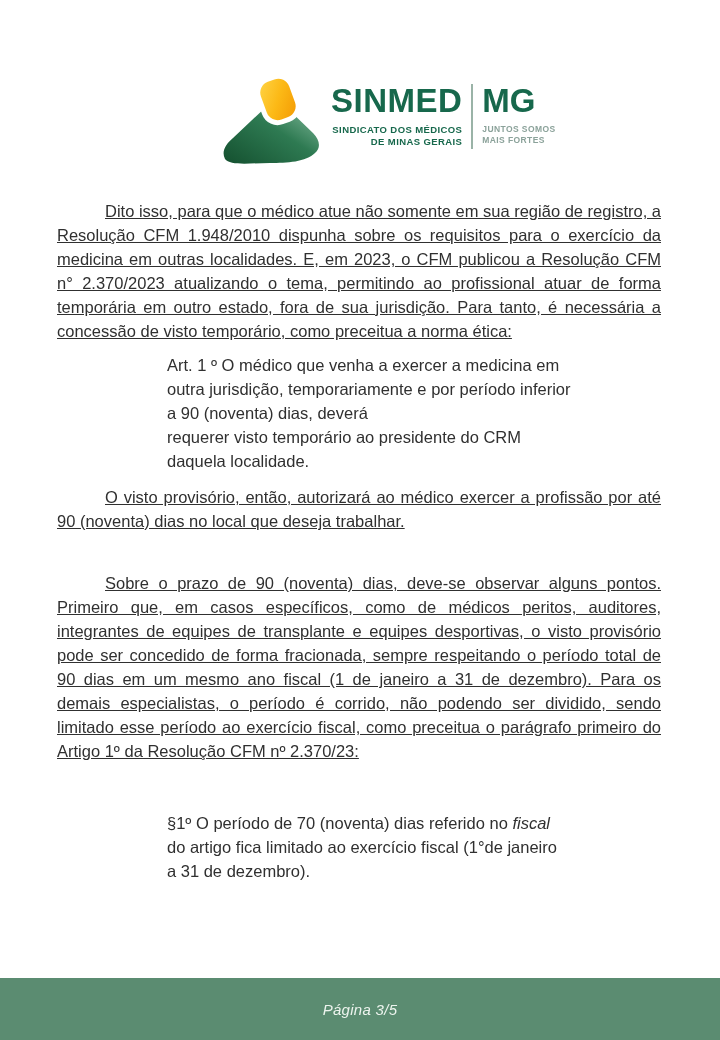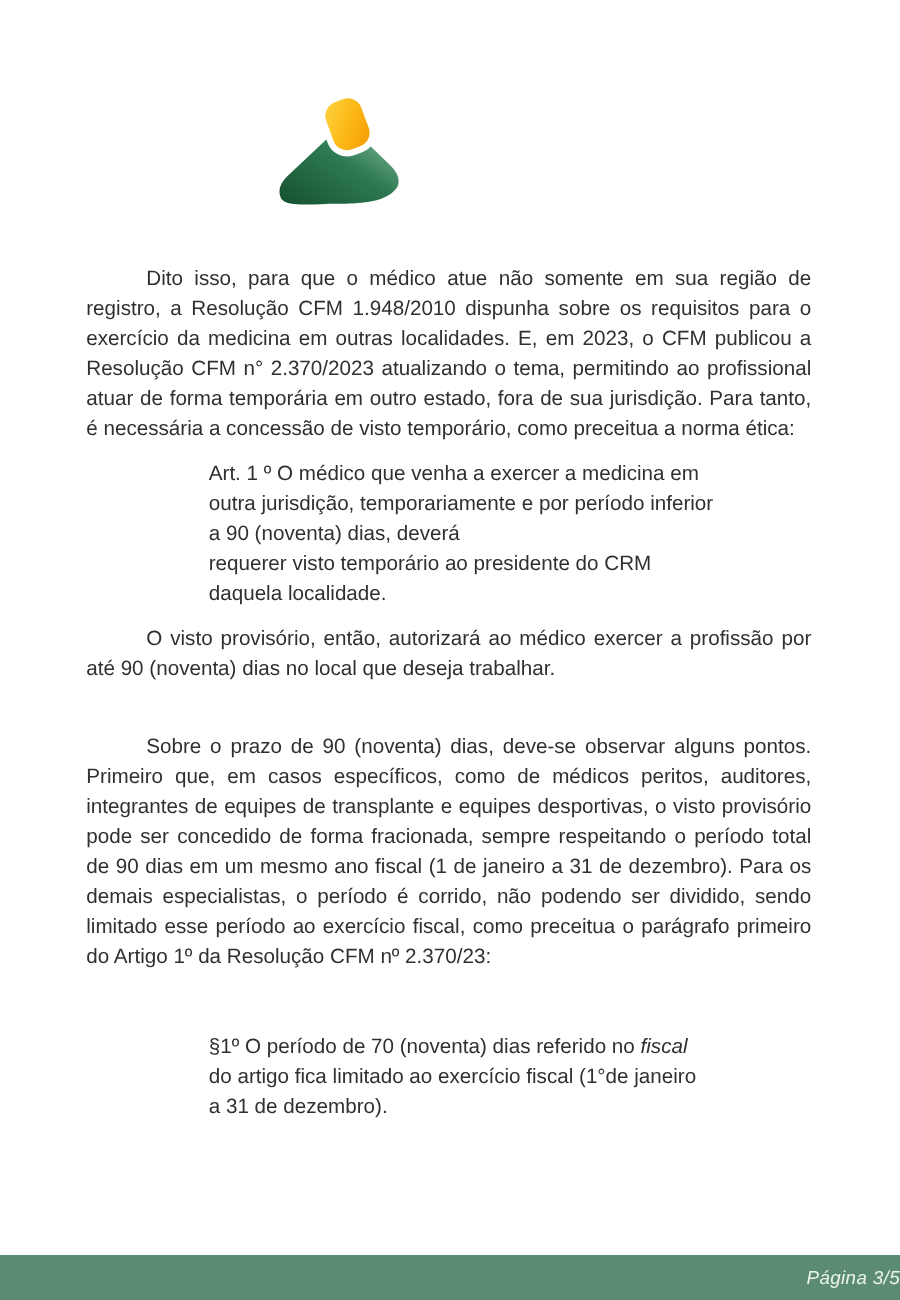--- a/index.html
+++ b/index.html
@@ -39,36 +39,36 @@
     margin-top:7px; font-size:8.5px; font-weight:bold; color:#8ba29a;
     white-space:pre-line; line-height:1.35; letter-spacing:0.4px;
   }
 
   
   .content {
     position:absolute; top:199px; left:57px; width:604px;
     font-size:16.5px; line-height:24px;
   }
   .para {
-    margin:12px; text-align:justify; text-indent:48px;
+    margin:0; text-align:justify; text-indent:48px;text-decoration:underline;
   }
   .para + .para { margin-top:12px; }
   .para.spaced { margin-top:38px; }
   .quote {
     margin:10px 0 12px 110px; width:406px;
     text-align:left; white-space:pre-line;
   }
   .quote.second { margin-top:48px; width:400px; white-space:normal; }
   .quote .caput { font-style:italic; }
 
   
   .footer {
-    position:absolute; left:0; bottom:0; width:720px; height:36px;
+    position:absolute; left:0; bottom:0; width:720px; height:62px;
     background:#5b8c71;
-    display:flex; align-items:center; justify-content:flex-end;
+    display:flex; align-items:center; justify-content:center;
   }
   .footer-text {
     font-style:italic; color:#edf4ee; font-size:15px; letter-spacing:0.3px;
   }
 </style>
 </head>
 <body>
 
 <div class="page">
 
@@ -86,20 +86,33 @@
             <stop offset="0.5" stop-color="#fcb916"></stop>
             <stop offset="1" stop-color="#f29500"></stop>
           </linearGradient>
         </defs>
         <path d="M4 86 C0 78 5 71 12 65 L46 33 C52 27 59 27 64 33 L92 60 C99 67 100 75 94 80 C85 89 66 90 49 90 C30 90 9 93 4 86 Z" fill="url(#mg)"></path>
         <g transform="rotate(-20 57 28)">
           <rect x="40" y="4" width="35" height="45" rx="14" fill="url(#sg)" stroke="#ffffff" stroke-width="5"></rect>
         </g>
       </svg>
     </div>
+    <div class="logo-text">
+      <div class="brand-col">
+        <div class="brand-name">SINMED</div>
+        <div class="brand-subtitle">SINDICATO DOS MÉDICOS
+DE MINAS GERAIS</div>
+      </div>
+      <div class="brand-sep"></div>
+      <div class="region-col">
+        <div class="region-name">MG</div>
+        <div class="region-tagline">JUNTOS SOMOS
+MAIS FORTES</div>
+      </div>
+    </div>
   </div>
 
   <div class="content">
     <p class="para">Dito isso, para que o médico atue não somente em sua região de registro, a Resolução CFM 1.948/2010 dispunha sobre os requisitos para o exercício da medicina em outras localidades. E, em 2023, o CFM publicou a Resolução CFM n° 2.370/2023 atualizando o tema, permitindo ao profissional atuar de forma temporária em outro estado, fora de sua jurisdição. Para tanto, é necessária a concessão de visto temporário, como preceitua a norma ética:</p>
     <div class="quote">Art. 1 º O médico que venha a exercer a medicina em outra jurisdição, temporariamente e por período inferior a 90 (noventa) dias, deverá
 requerer visto temporário ao presidente do CRM daquela localidade.</div>
     <p class="para">O visto provisório, então, autorizará ao médico exercer a profissão por até 90 (noventa) dias no local que deseja trabalhar.</p>
     <p class="para spaced">Sobre o prazo de 90 (noventa) dias, deve-se observar alguns pontos. Primeiro que, em casos específicos, como de médicos peritos, auditores, integrantes de equipes de transplante e equipes desportivas, o visto provisório pode ser concedido de forma fracionada, sempre respeitando o período total de 90 dias em um mesmo ano fiscal (1 de janeiro a 31 de dezembro). Para os demais especialistas, o período é corrido, não podendo ser dividido, sendo limitado esse período ao exercício fiscal, como preceitua o parágrafo primeiro do Artigo 1º da Resolução CFM nº 2.370/23:</p>
     <div class="quote second"><span>§1º O período de 70 (noventa) dias referido no </span><span class="caput">fiscal</span><span> do artigo fica limitado ao exercício fiscal (1°de janeiro a 31 de dezembro).</span></div>
   </div>

